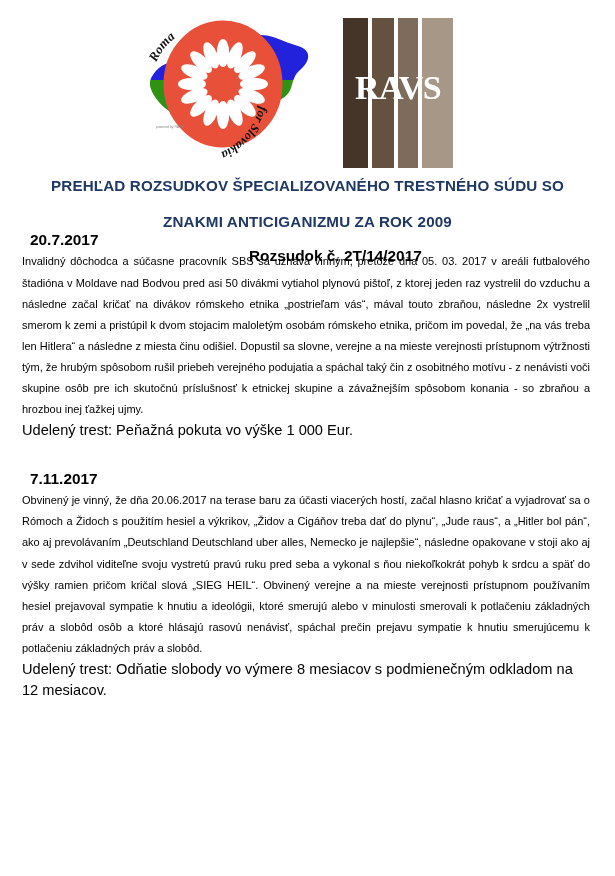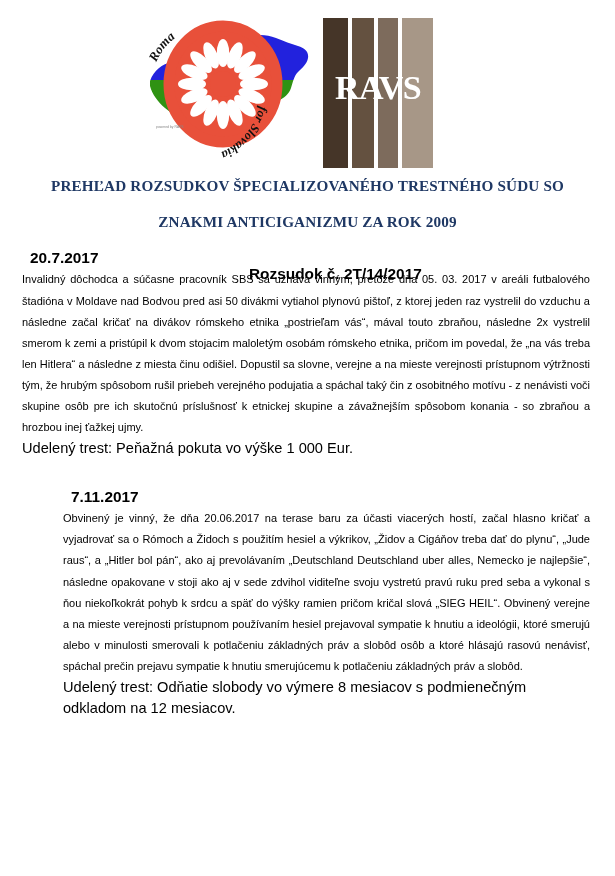--- a/index.html
+++ b/index.html
@@ -27,47 +27,46 @@
     position: absolute;
     left: 128px;
     top: 8px;
     width: 190px;
     height: 152px;
   }
   .roma-logo svg { display: block; }
 
   .ravs-logo {
     position: absolute;
-    left: 322px;
+    left: 342px;
     top: 18px;
     width: 112px;
     height: 150px;
   }
   .ravs-logo svg { display: block; }
 
   
   .doc-title {
     color: #1f3864;
     font-weight: bold;
     font-size: 15.2px;
     letter-spacing: 0.15px;
     text-align: center;
     line-height: 1.0;
     padding: 0 28px;
-    font-family: Liberation Serif, serif;
   }
   .doc-title .tl {
     display: block;
   }
   .doc-title .tl-1 { margin-top: 10px; }
   .doc-title .tl-2 { margin-top: 21px; }
 
   
-  .case-block { margin-top: 18px; }
-  .case-block.second { margin-top: 27px; padding-left: 41px; }
+  .case-block { margin-top: 0; }
+  .case-block.second { margin-top: 27px; }
 
   .case-head {
     position: relative;
     height: 21px;
     font-weight: bold;
     font-size: 15.4px;
     line-height: 21px;
   }
   .case-date {
     position: absolute;

